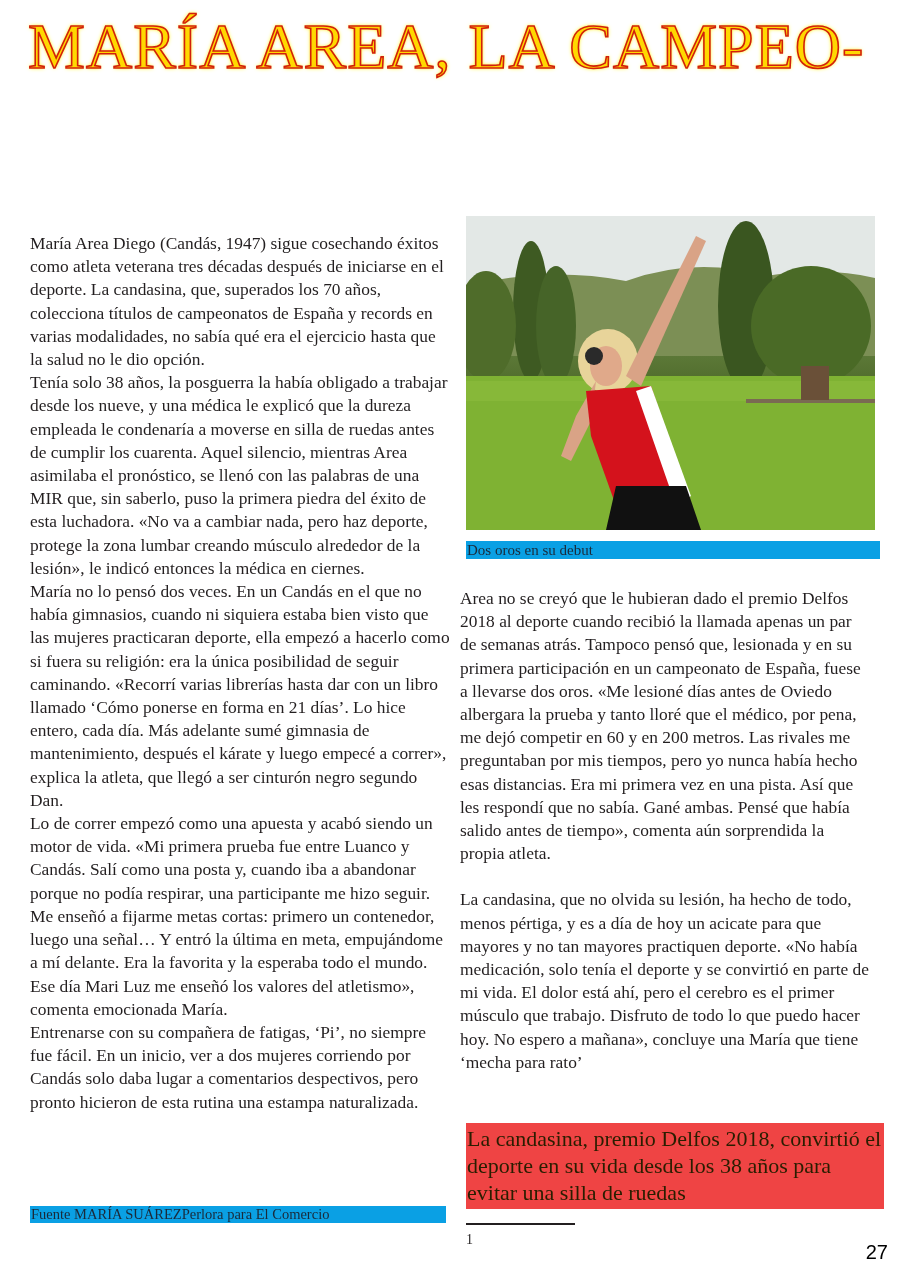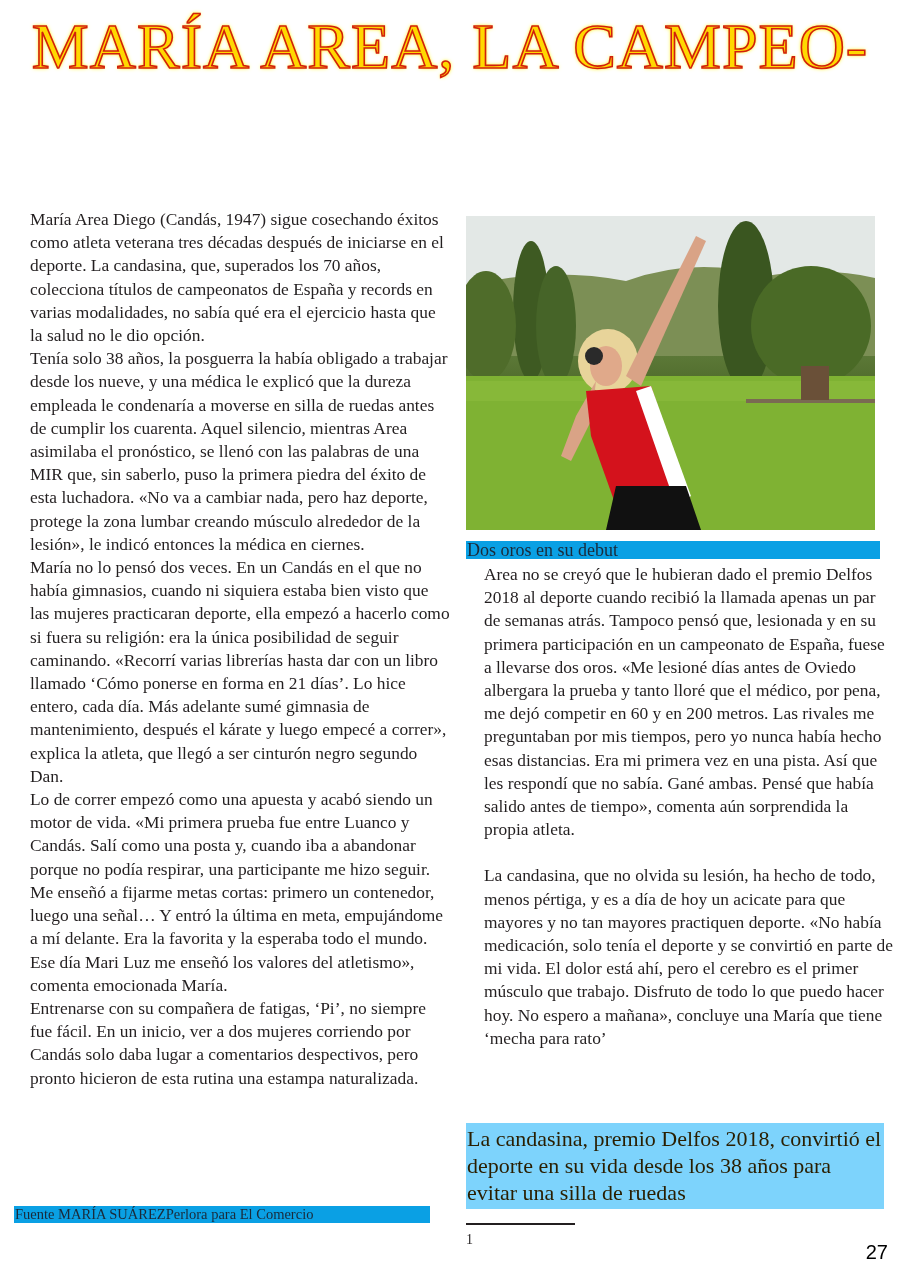--- a/index.html
+++ b/index.html
@@ -1,46 +1,45 @@
 <!DOCTYPE html>
 <html><head>
   <meta charset="utf-8">
   <style>
     html, body { margin: 0; padding: 0; background: #ffffff; }
     body { width: 906px; height: 1280px; position: relative; overflow: hidden;
            font-family: "Liberation Serif", "DejaVu Serif", serif; color: #231f20; }
     .title {
-      position: absolute; left: 20px; top: 14px; width: 860px; margin: 0;
+      position: absolute; left: 28px; top: 14px; width: 860px; margin: 0;
       font-family: "Liberation Serif", "DejaVu Serif", serif;
       font-weight: normal; font-size: 64px; line-height: 65px; letter-spacing: 1px;
       font-variant: small-caps; text-transform: uppercase;
       color: #ffd800;
       -webkit-text-stroke: 1.6px #d21f0c;
       text-shadow: 0 0 4px #fff200, 0 0 2px #ffe600;
-      text-align: center;
     }
     .title .line { display: block; white-space: nowrap; }
-    .col { position: absolute; font-size: 17.4px; line-height: 23.2px; }
+    .col { position: absolute; font-size: 17.4px; line-height: 23.2px; margin-top: 24px; }
     .col p { margin: 0; }
     .left { left: 30px; top: 208px; width: 420px; }
-    .right { left: 484px; top: 563px; width: 412px; }
+    .right { left: 460px; top: 563px; width: 412px; }
     .photo {
       position: absolute; left: 466px; top: 216px; width: 409px; height: 314px;
       overflow: hidden;
       background: linear-gradient(180deg, #dfe6e4 0%, #dfe6e4 22%, #6f8a4a 30%, #4e6b2a 55%, #6ea12b 62%, #8fc03a 100%);
     }
     .caption-bar {
       position: absolute; background: #0aa0e4; color: #1a2a3a;
-      font-size: 18px; line-height: 18px; padding-left: 1px; white-space: nowrap;
+      font-size: 15px; line-height: 18px; padding-left: 1px; white-space: nowrap;
     }
     .cap-photo { left: 466px; top: 541px; width: 413px; height: 18px; }
-    .cap-source { left: 14px; top: 1206px; width: 415px; height: 17px; font-size: 14.5px; line-height: 17px; }
+    .cap-source { left: 30px; top: 1206px; width: 415px; height: 17px; font-size: 14.5px; line-height: 17px; }
     .pullquote {
       position: absolute; left: 466px; top: 1123px; width: 416px;
-      background: #7dd3fc; color: #2a1e00;
+      background: #ef4444; color: #2a1e00;
       font-size: 22px; line-height: 27px; padding: 2px 1px 3px 1px;
     }
     .fn-rule { position: absolute; left: 466px; top: 1223px; width: 109px; height: 2px; background: #231f20; }
     .fn-num { position: absolute; left: 466px; top: 1232px; font-size: 14px; line-height: 16px; }
     .page-num { position: absolute; right: 18px; top: 1240px; font-family: "Liberation Sans", "DejaVu Sans", sans-serif;
                 font-size: 20px; line-height: 24px; color: #000; text-align: center; }
     .gap { height: 23px; }
   </style>
 </head>
 <body>

